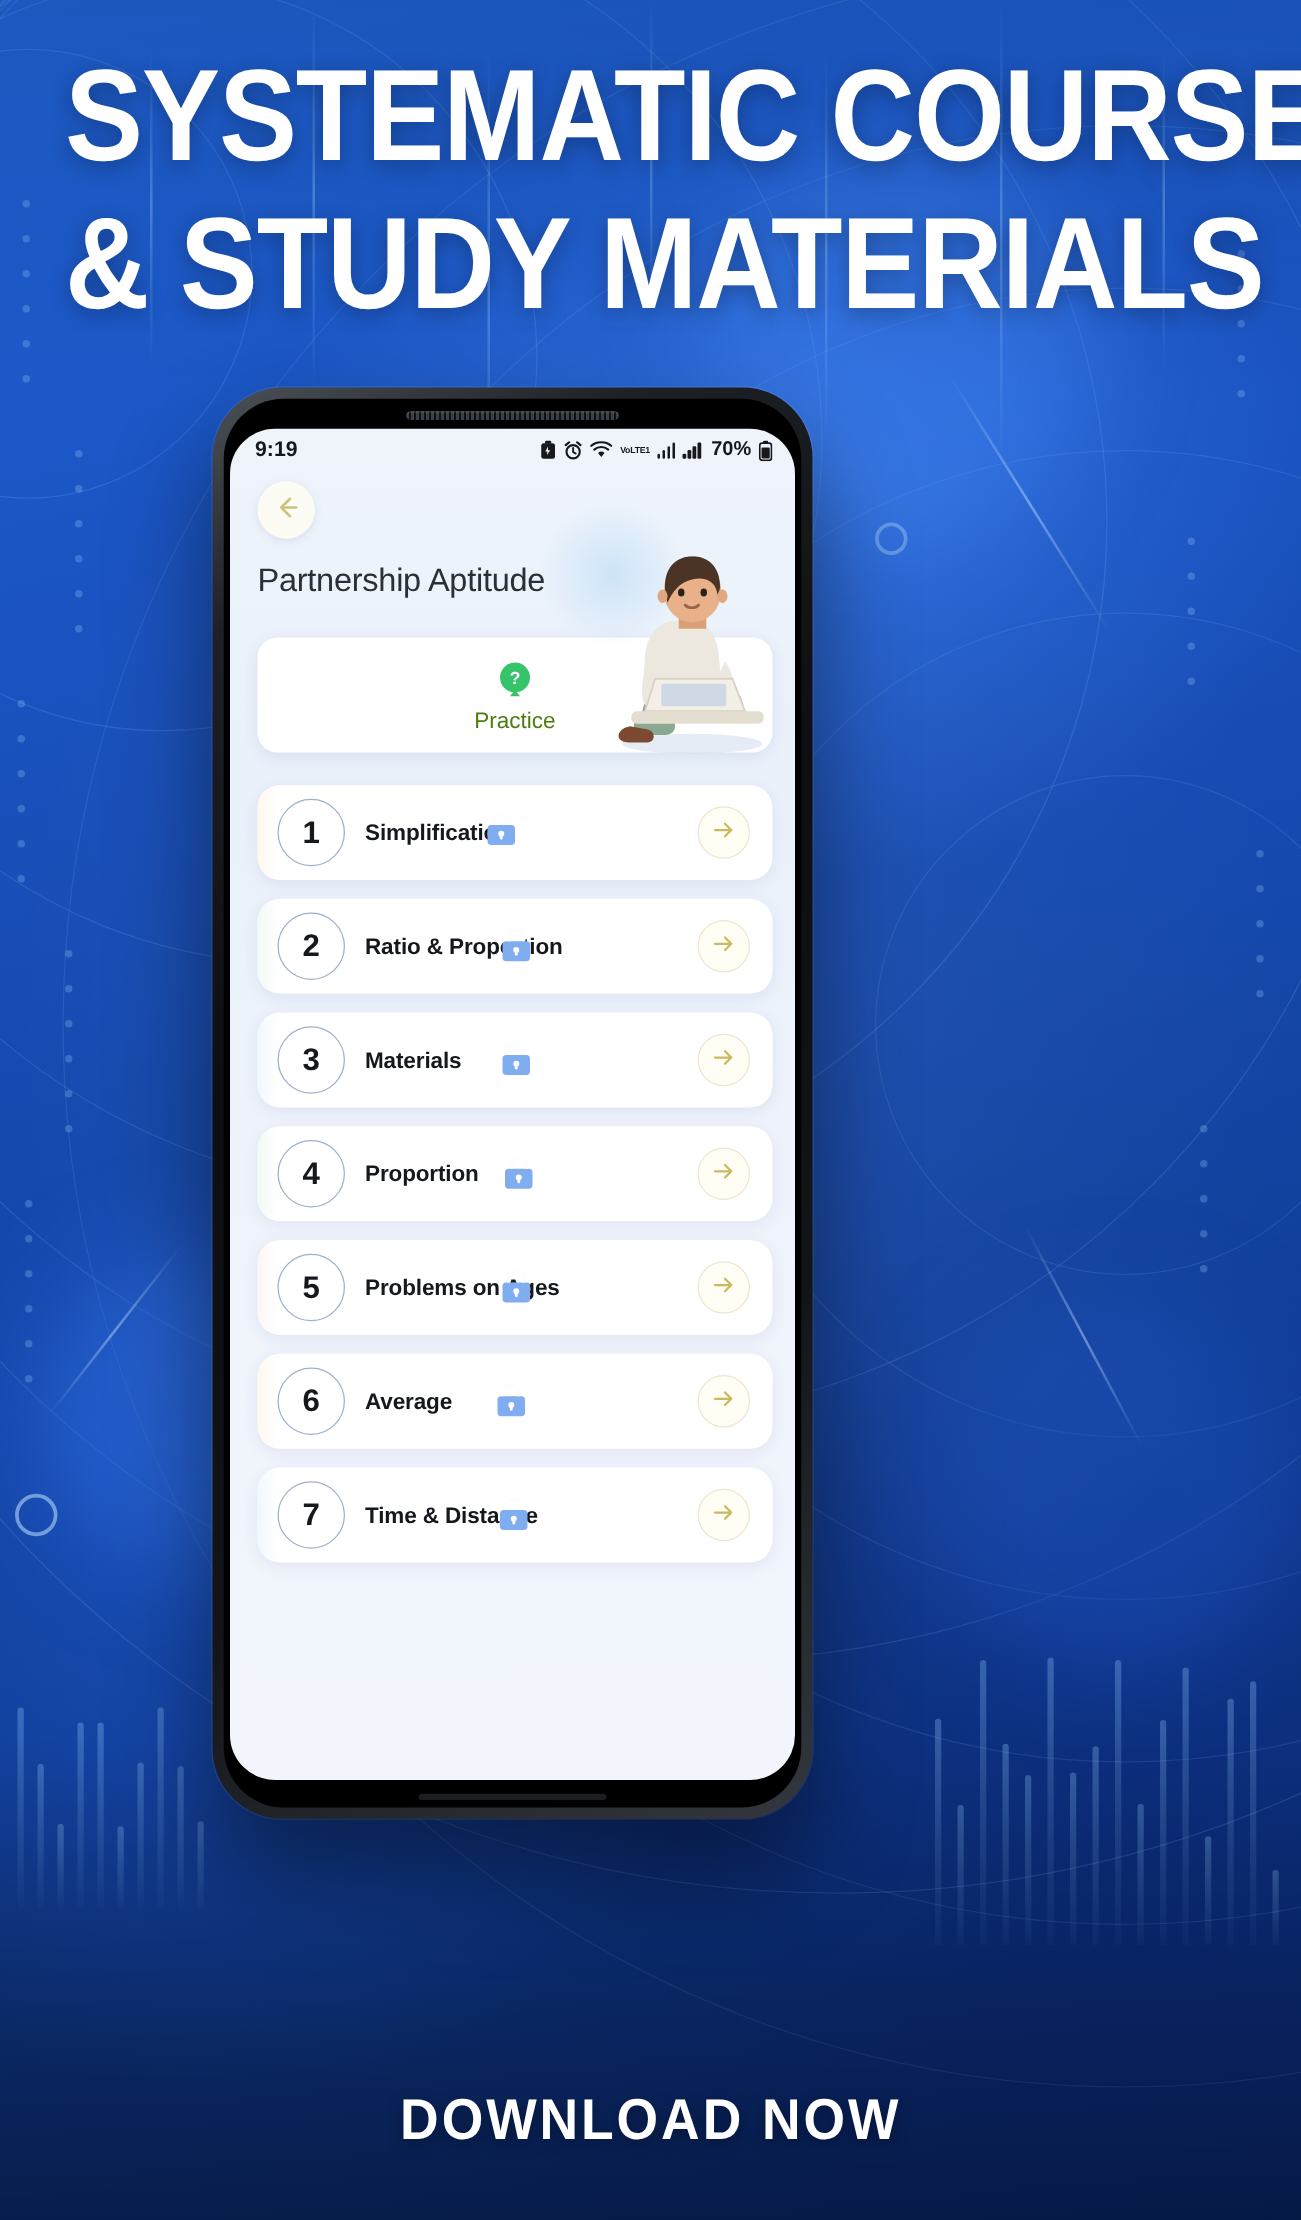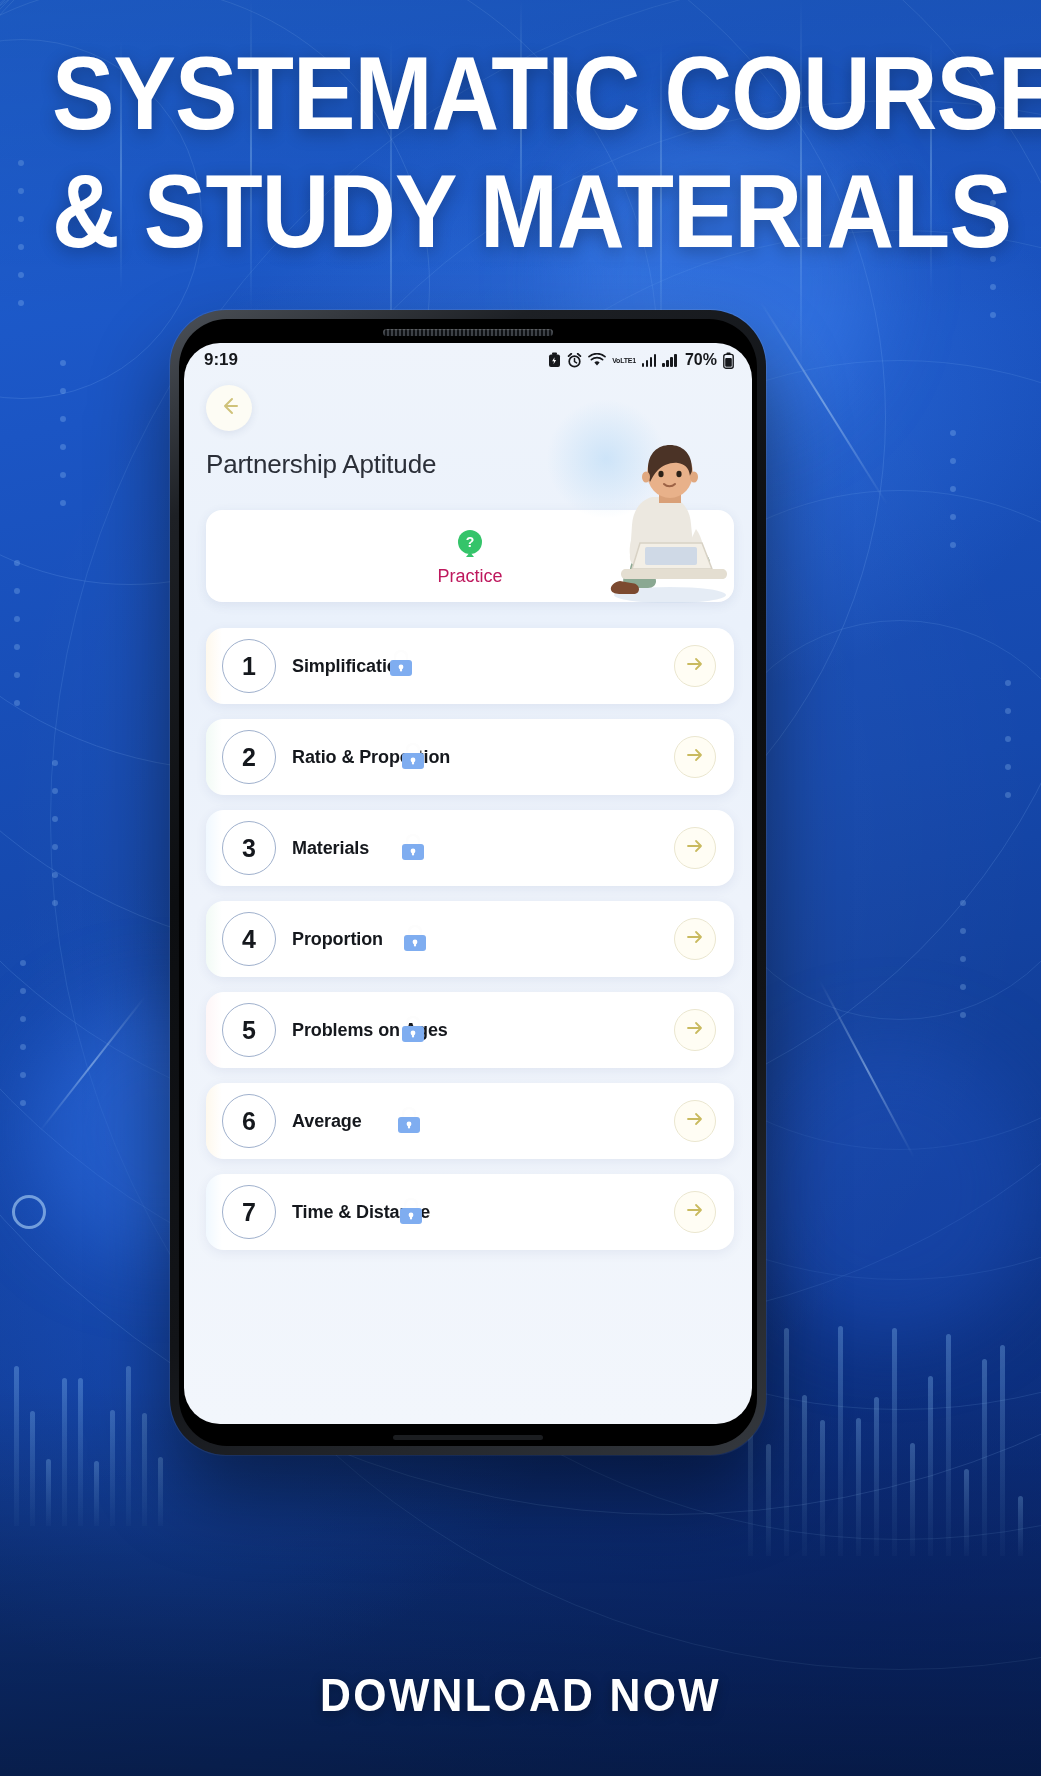--- a/index.html
+++ b/index.html
@@ -52,21 +52,21 @@
     letter-spacing: -1px;
     transform: scaleX(0.90);
     text-shadow: 0 4px 18px rgba(0,0,0,.28);
     white-space: nowrap;
   }
 
   
   #phone {
     position: absolute;
     left: 170px; top: 310px;
-    width: 596px; height: 1145px;
+    width: 480px; height: 1145px;
     border-radius: 56px;
     background: linear-gradient(150deg, #4c5158 0%, #1d2025 14%, #0c0e11 40%, #121418 70%, #34383e 100%);
     box-shadow: 0 40px 80px rgba(0,0,0,.48), 0 0 0 1px rgba(255,255,255,.10);
     z-index: 8;
   }
   #phone-inner {
     position:absolute; inset:9px;
     border-radius: 48px;
     background: #000;
     overflow: hidden;
@@ -135,21 +135,21 @@
   
   #chips {
     display:flex; gap:12px; padding: 30px 18px 0 22px;
   }
   .chip {
     flex:1; background:#ffffff; border-radius:16px;
     padding:16px 0 15px; text-align:center;
     box-shadow: 0 3px 12px rgba(45,70,125,.09);
   }
   .chip .cic { height:34px; display:flex; align-items:center; justify-content:center; margin-bottom:6px; }
-  .chip .clabel { font-size:18px; color:#be185d; font-weight:400; }
+  .chip .clabel { font-size:18px; color:#4d7c0f; font-weight:400; }
 
   
   #list { padding: 26px 18px 0 22px; display:flex; flex-direction:column; gap:15px; }
   .row {
     position:relative; height:76px; border-radius:18px; background:#ffffff;
     box-shadow: 0 3px 12px rgba(45,70,125,.08);
     display:flex; align-items:center; padding: 0 18px 0 16px;
     overflow:hidden;
   }
   .row::before {

